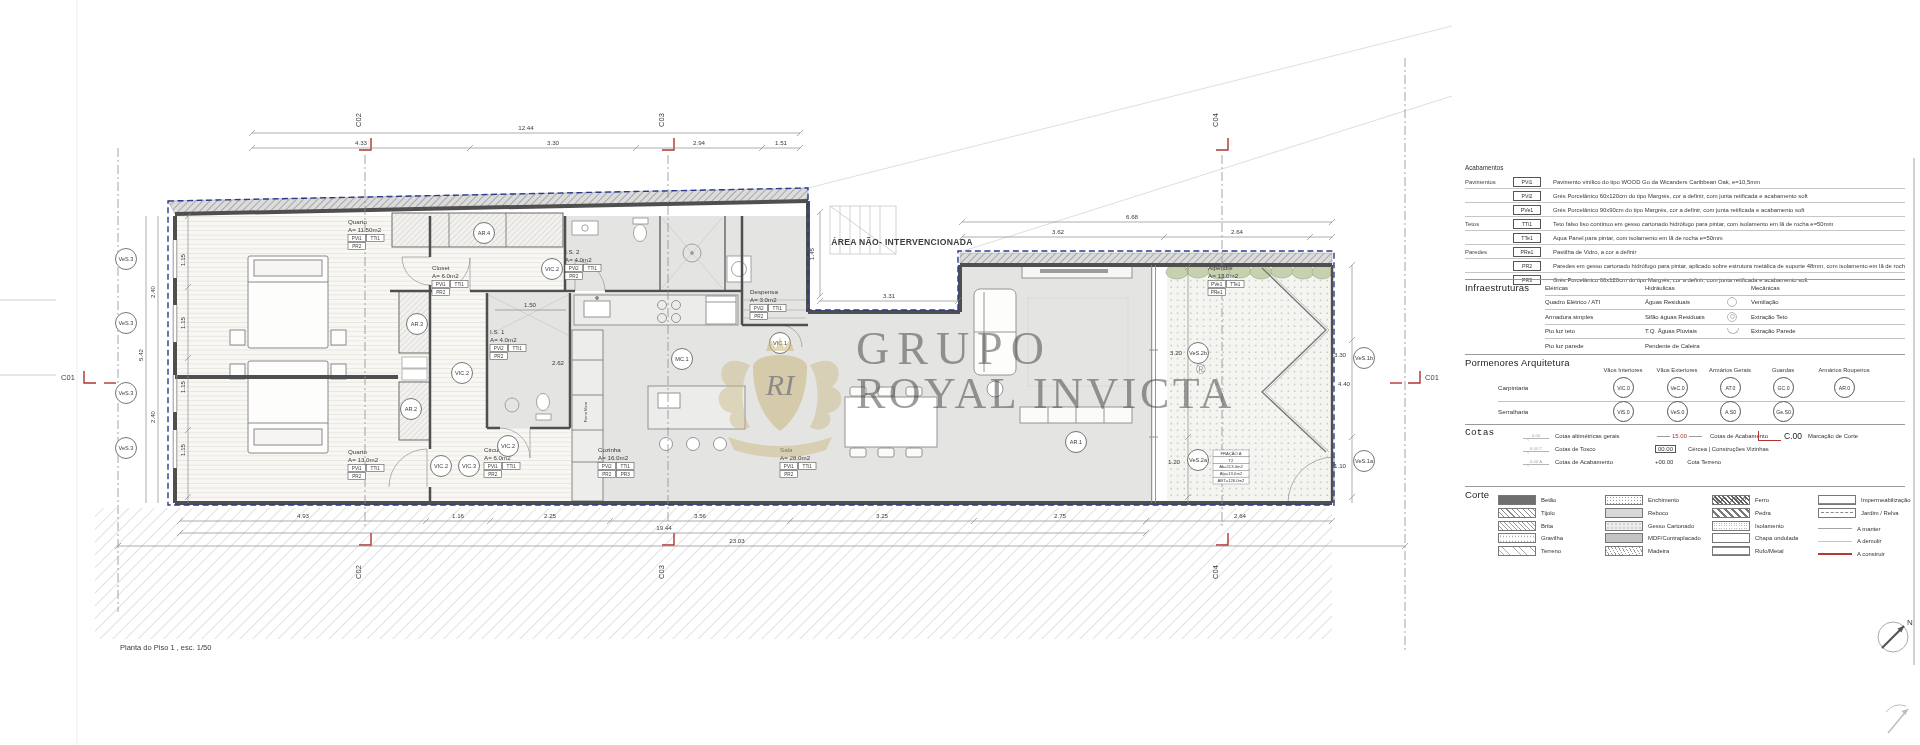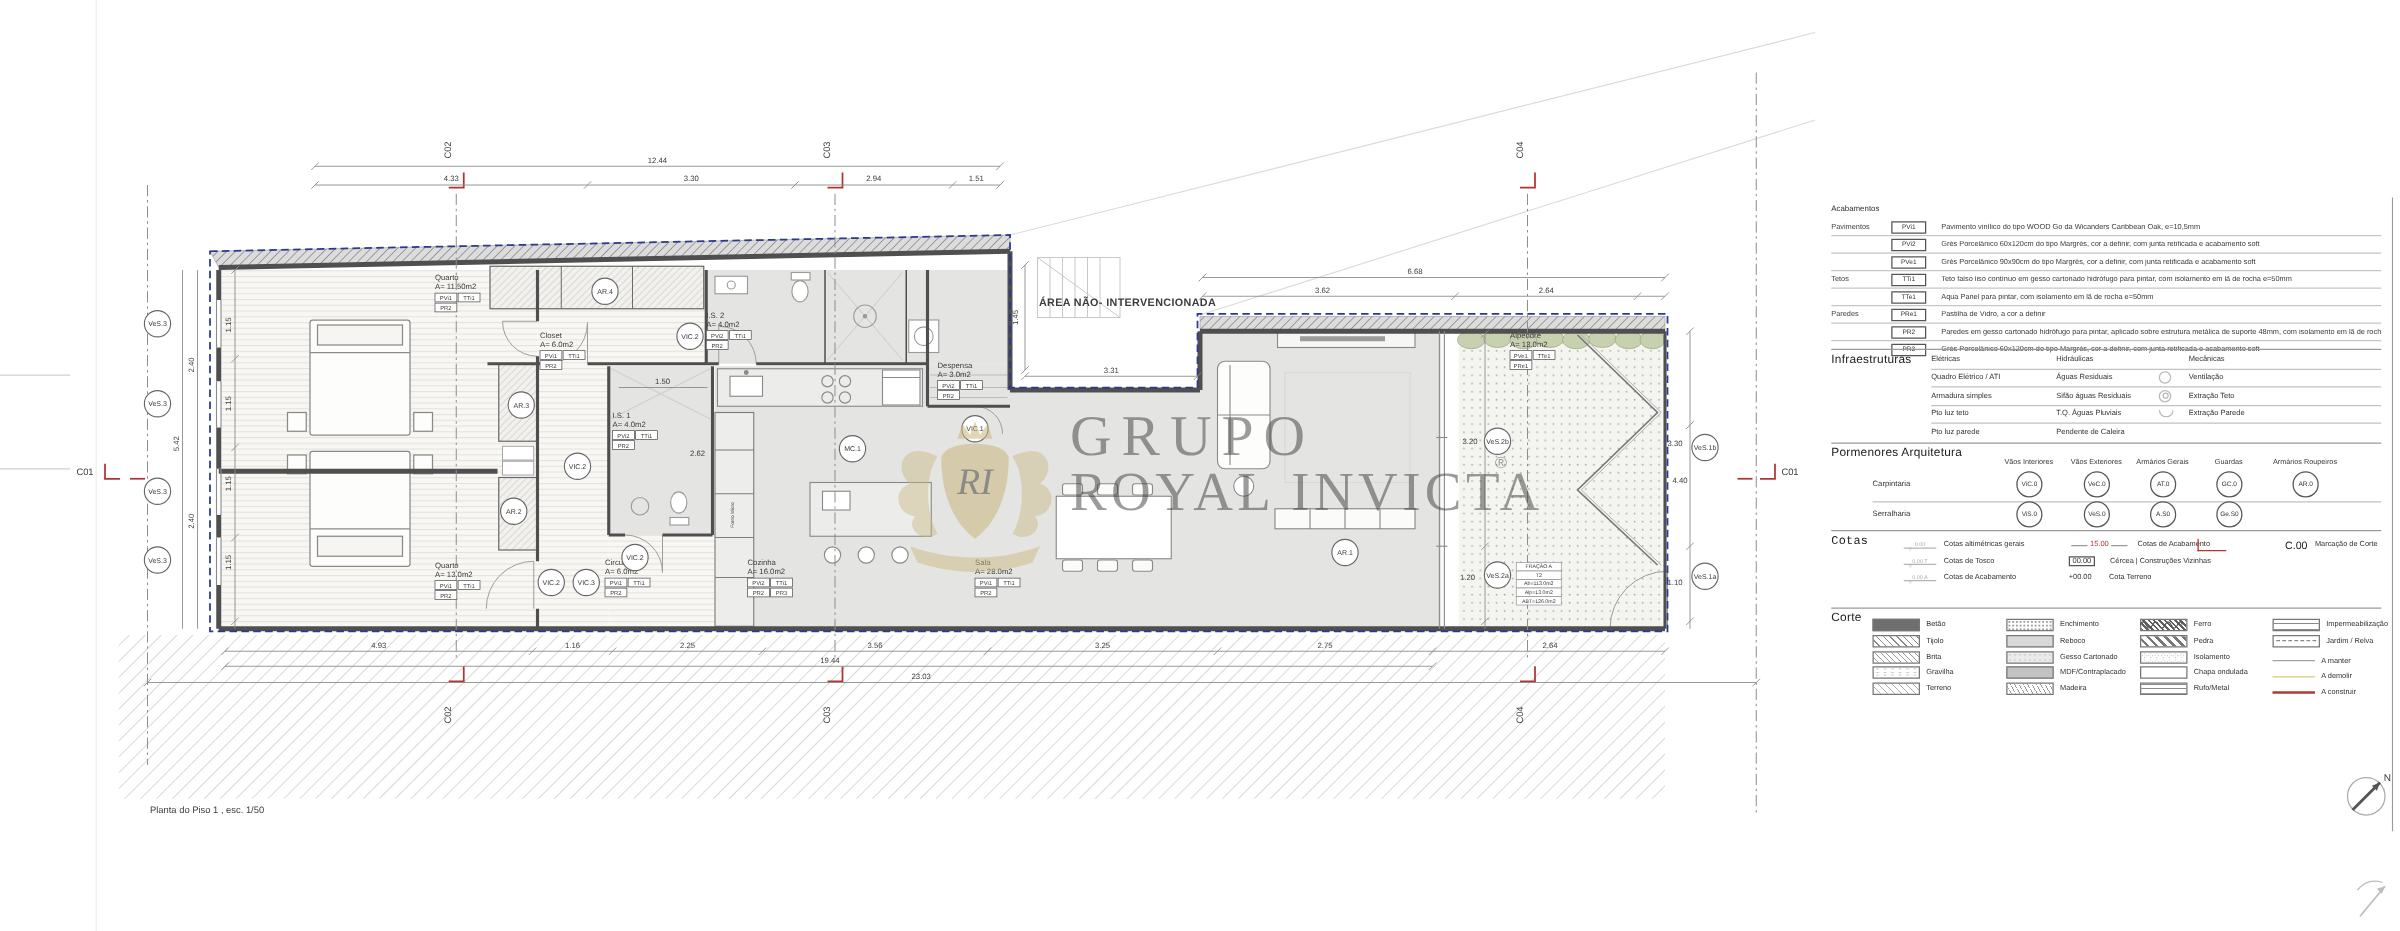--- a/index.html
+++ b/index.html
@@ -41,21 +41,21 @@
   .cotas-wrap{position:relative;height:52px;}
   .crow{position:absolute;display:flex;align-items:center;font-size:5.9px;height:12px;}
   .lvl{display:inline-block;width:26px;margin-right:6px;color:#aaa;font-size:4.4px;
        border-bottom:.7px solid #b5b5b5;text-align:center;position:relative;}
   .lvl i{position:absolute;left:4px;top:3px;font-style:normal;color:#b5b5b5;font-size:5px;}
   .dimline{display:inline-block;width:13px;height:0;border-top:.8px solid #9a9a9a;margin:0 2px;}
   .redval{color:#b03434;font-size:6px;}
   .boxval{border:.8px solid #555;padding:0 2px;font-size:6px;}
   .corte{width:22px;height:9px;border-left:1.4px solid #b03434;border-bottom:1.4px solid #b03434;
          margin-right:3px;}
-  .cval{font-size:8.5px;color:#222;margin-right:6px;margin-left:44px;}
+  .cval{font-size:8.5px;color:#222;margin-right:6px;}
   #sec-tramas{top:326px;border-top:.9px solid #9a9a9a;height:80px;}
   .tcol{position:absolute;top:8px;display:flex;flex-direction:column;gap:2.2px;}
   .titem{display:flex;align-items:center;gap:5px;height:10.5px;font-size:5.9px;}
   .sw{width:38px;height:10px;border:.7px solid #777;flex:none;box-sizing:border-box;background:#fff;}
   .sw-betao{background:#6f6f6f;}
   .sw-tijolo{background:repeating-linear-gradient(45deg,#fff 0 3px,#8a8a8a 3px 3.8px);}
   .sw-brita{background:repeating-linear-gradient(45deg,#fff 0 2.6px,#9a9a9a 2.6px 3.2px),
             repeating-linear-gradient(-45deg,rgba(255,255,255,0) 0 2.6px,rgba(154,154,154,.6) 2.6px 3.2px);}
   .sw-gravilha{background-image:radial-gradient(circle,#fff 35%,#8d8d8d 40%,#fff 48%);
                background-size:6px 5px;}

